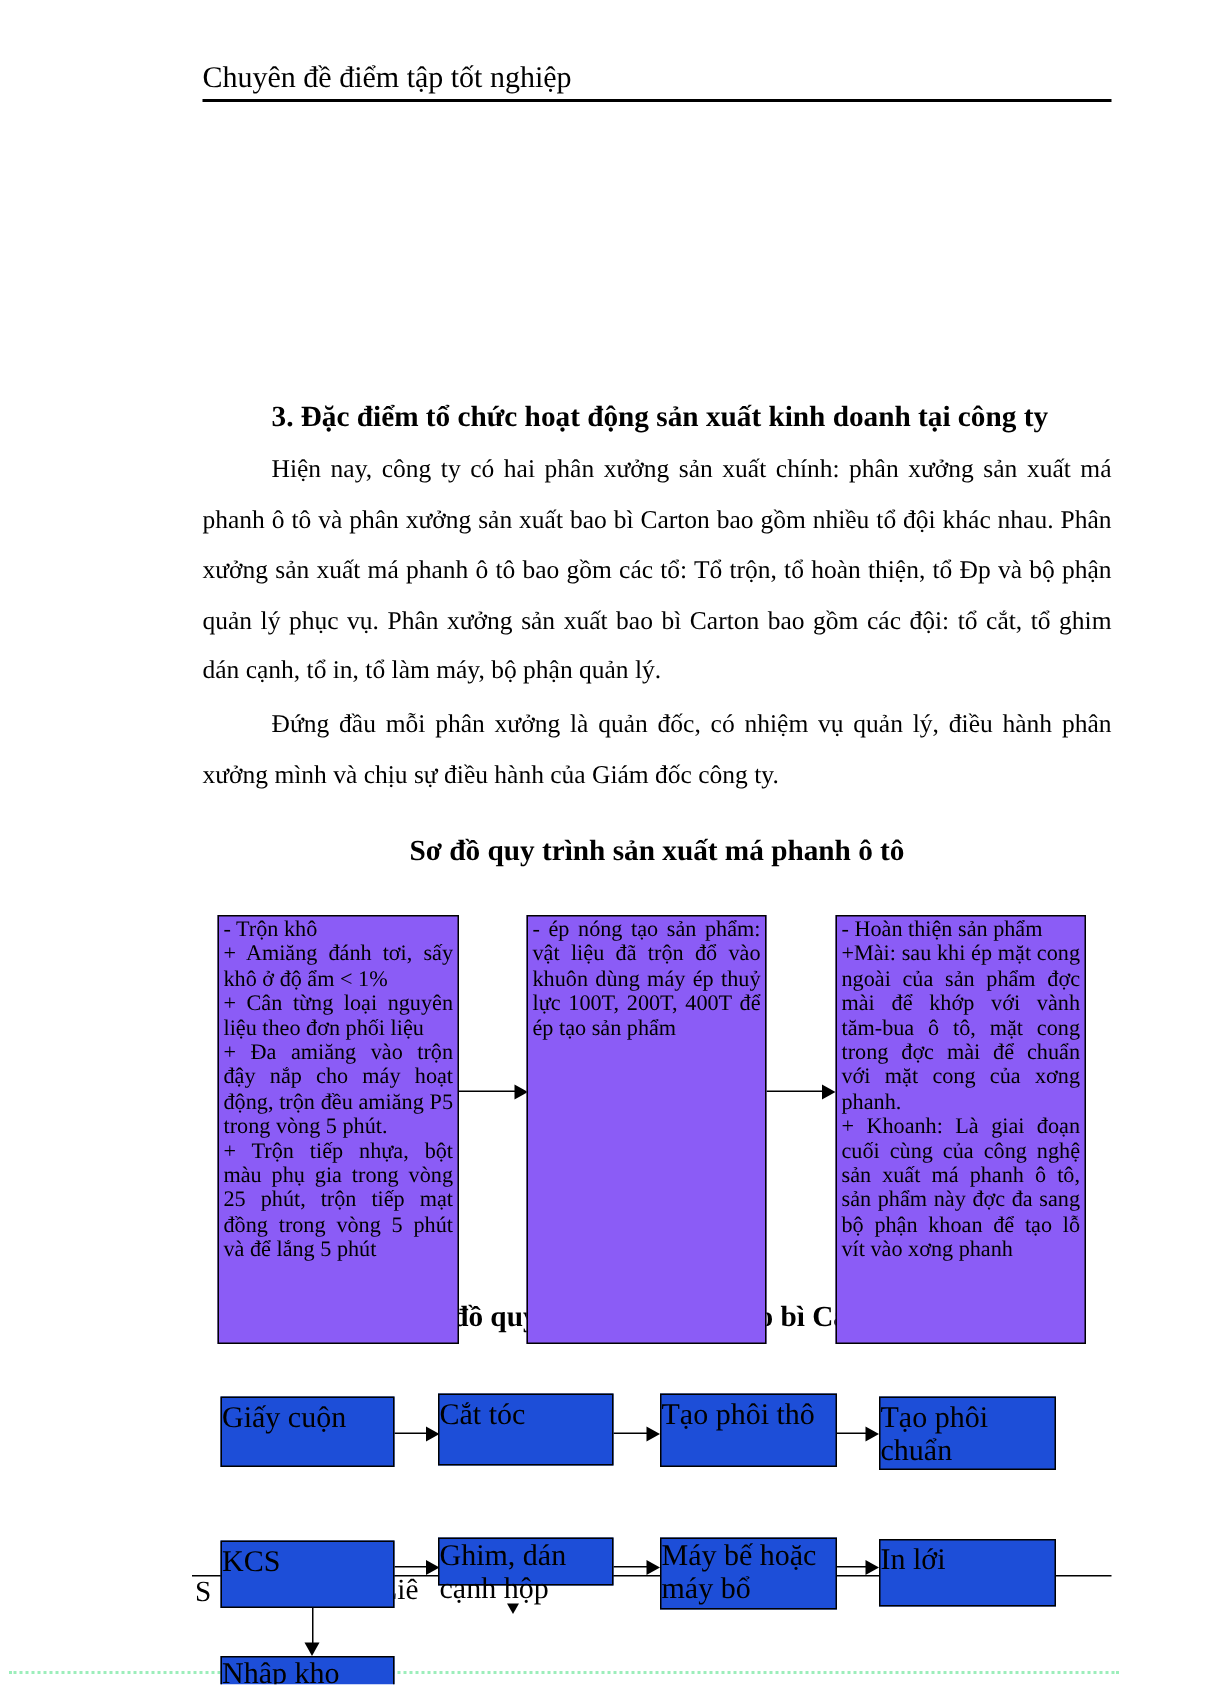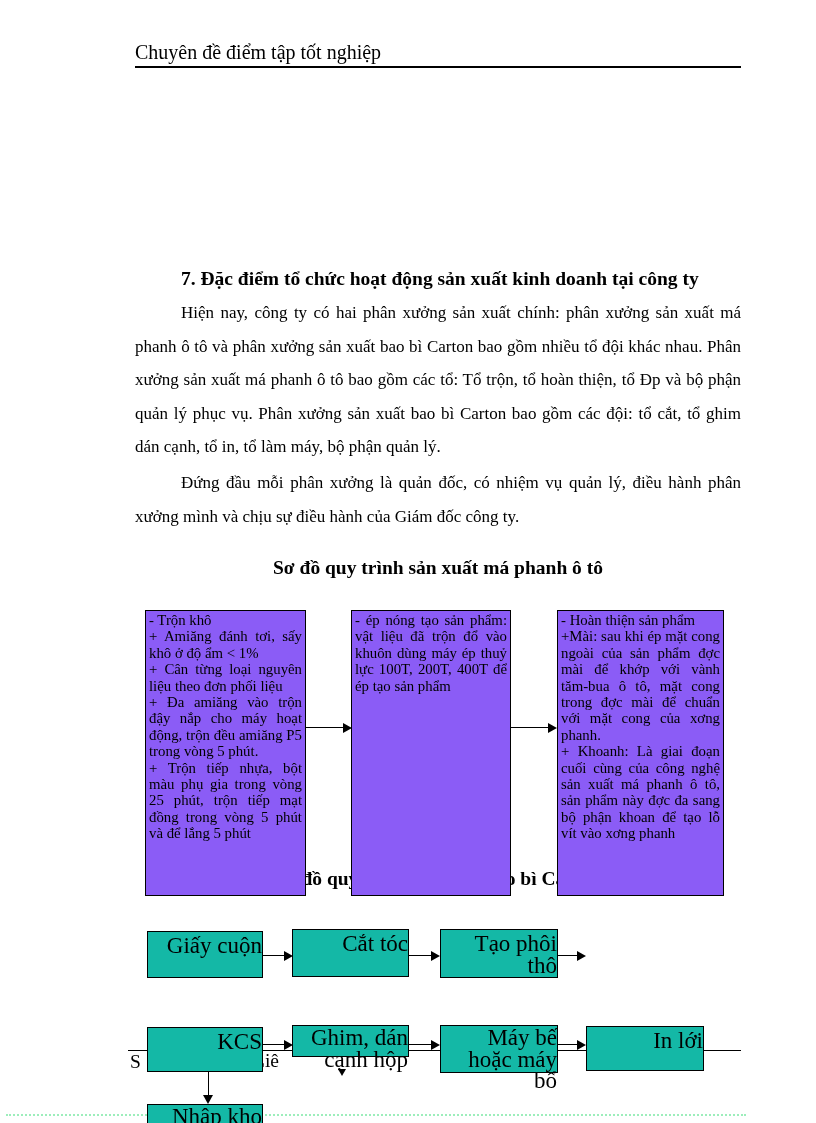--- a/index.html
+++ b/index.html
@@ -34,22 +34,22 @@
   .fbox {
     position:absolute; box-sizing:border-box; border:1px solid #000; background:#8b5cf6;
     z-index:2; padding:1px 3px 2px 3px;
     font-size:14.8px; line-height:16.4px; text-align:justify;
   }
   #bb1 { left:145px; top:610px; width:161px; height:286px; }
   #bb2 { left:351px; top:610px; width:160px; height:286px; }
   #bb3 { left:557px; top:610px; width:167px; height:286px; }
 
   .sbox {
-    position:absolute; box-sizing:border-box; border:1px solid #000; background:#14b8a6;
-    z-index:2; text-align:right; font-size:23px; line-height:21.5px; padding-top:3px;
+    position:absolute; box-sizing:border-box; border:1px solid #000; background:#1d4ed8;
+    z-index:2; text-align:left; font-size:20px; line-height:21.5px; padding-top:3px;
   }
 
   .hline { position:absolute; height:0; border-top:1.5px solid #000; z-index:1; }
   .vline { position:absolute; width:0;  border-left:1.5px solid #000; z-index:1; }
   .tri-r { position:absolute; width:0; height:0; border-top:5px solid transparent;
            border-bottom:5px solid transparent; border-left:9px solid #000; z-index:1; }
   .tri-d { position:absolute; width:0; height:0; border-left:5px solid transparent;
            border-right:5px solid transparent; border-top:9px solid #000; z-index:1; }
   .tri-d.mini { border-left-width:4px; border-right-width:4px; border-top-width:7px; z-index:3; }
 
@@ -59,21 +59,21 @@
                  border-bottom:2px dotted #9ceebb; z-index:0; }
 </style>
 </head>
 <body>
 
 <div class="page">
 
   <div class="abs header-title">Chuyên đề điểm tập tốt nghiệp</div>
   <div class="abs header-rule"></div>
 
-  <p class="abs section-heading">7. Đặc điểm tổ chức hoạt động sản xuất kinh doanh tại công ty</p>
+  <p class="abs section-heading">3. Đặc điểm tổ chức hoạt động sản xuất kinh doanh tại công ty</p>
   <p class="abs para p1">Hiện nay, công ty có hai phân xưởng sản xuất chính: phân xưởng sản xuất má phanh ô tô và phân xưởng sản xuất bao bì Carton bao gồm nhiều tổ đội khác nhau. Phân xưởng sản xuất má phanh ô tô bao gồm các tổ: Tổ trộn, tổ hoàn thiện, tổ Đp và bộ phận quản lý phục vụ. Phân xưởng sản xuất bao bì Carton bao gồm các đội: tổ cắt, tổ ghim dán cạnh, tổ in, tổ làm máy, bộ phận quản lý.</p>
   <p class="abs para p2">Đứng đầu mỗi phân xưởng là quản đốc, có nhiệm vụ quản lý, điều hành phân xưởng mình và chịu sự điều hành của Giám đốc công ty.</p>
 
   <div class="abs d1-title">Sơ đồ quy trình sản xuất má phanh ô tô</div>
 
   <div class="abs d2-title">Sơ đồ quy trình sản xuất bao bì Carton</div>
 
   <div class="fbox" id="bb1">
     <div>- Trộn khô</div>
     <div>+ Amiăng đánh tơi, sấy khô ở độ ẩm &lt; 1%</div>
@@ -98,20 +98,23 @@
   <div class="tri-r" style="left:548px; top:723px;"></div>
 
   <div class="sbox" style="left:147px; top:931px; width:116px; height:47px;">
     <span>Giấy cuộn</span>
   </div>
   <div class="sbox" style="left:292px; top:929px; width:117px; height:48px;">
     <span>Cắt tóc</span>
   </div>
   <div class="sbox" style="left:440px; top:929px; width:118px; height:49px;">
     <span>Tạo phôi thô</span>
+  </div>
+  <div class="sbox" style="left:586px; top:931px; width:118px; height:49px;">
+    <span>Tạo phôi chuẩn</span>
   </div>
 
   <div class="hline" style="left:263px; top:955px; width:22px;"></div>
   <div class="tri-r" style="left:284px; top:951px;"></div>
   <div class="hline" style="left:409px; top:955px; width:23px;"></div>
   <div class="tri-r" style="left:431px; top:951px;"></div>
   <div class="hline" style="left:558px; top:955px; width:20px;"></div>
   <div class="tri-r" style="left:577px; top:951px;"></div>
 
   <div class="sbox" style="left:147px; top:1027px; width:116px; height:45px;">

